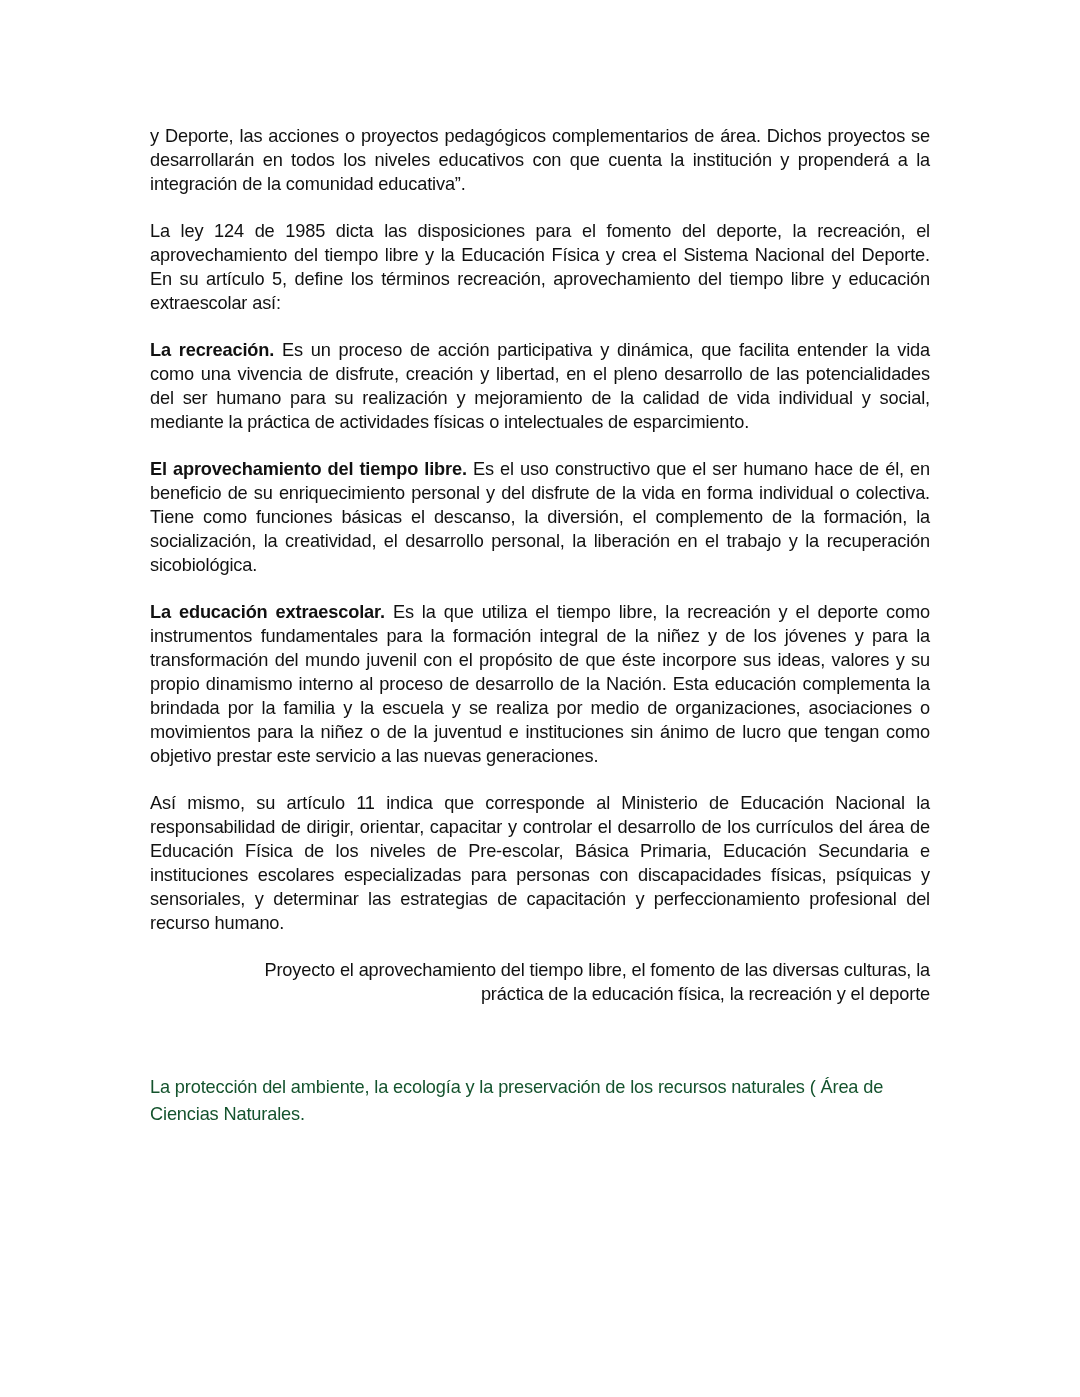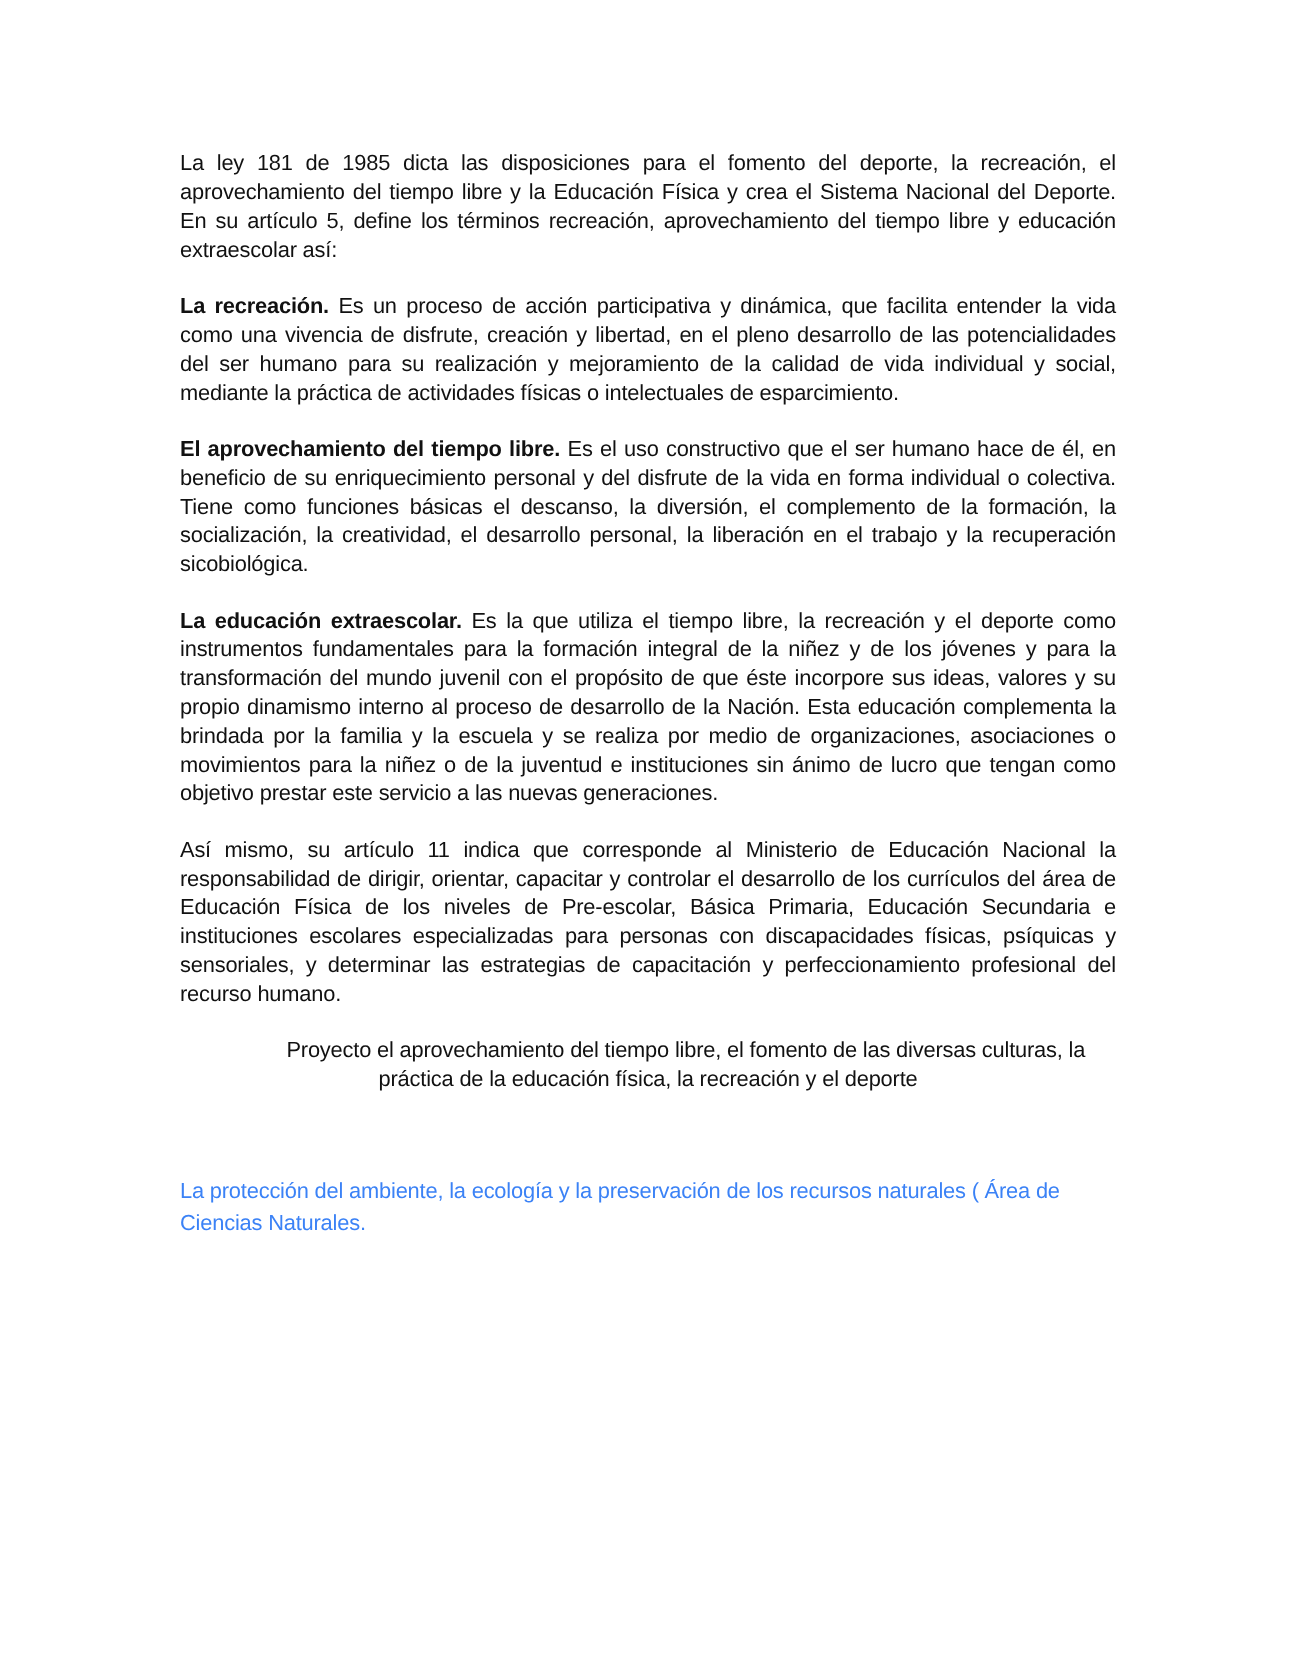--- a/index.html
+++ b/index.html
@@ -28,42 +28,43 @@
       margin: 0 0 23px 0;
       letter-spacing: -0.15px;
     }
     .term {
       font-weight: bold;
     }
     .indent {
       text-indent: 63px;
     }
     .heading {
-      color: #3b82f6;
+      color: #14532d;
       font-size: 18.2px;
       line-height: 27px;
       margin: 68px 0 21px 0;
       text-align: left;
       letter-spacing: -0.15px;
     }
   </style>
 </head>
 <body>
 
 <div class="page">
 
+  <p class="para">y Deporte, las acciones o proyectos pedagógicos complementarios de área.  Dichos proyectos se desarrollarán en todos los niveles educativos con que cuenta la institución y propenderá a la integración de la comunidad educativa”.</p>
 
-  <p class="para">La ley 181 de 1985 dicta las disposiciones para el fomento del deporte, la recreación, el aprovechamiento del tiempo libre y la Educación Física y crea el Sistema Nacional del Deporte.  En su artículo 5, define los términos recreación, aprovechamiento del tiempo libre y educación extraescolar así:</p>
+  <p class="para">La ley 124 de 1985 dicta las disposiciones para el fomento del deporte, la recreación, el aprovechamiento del tiempo libre y la Educación Física y crea el Sistema Nacional del Deporte.  En su artículo 5, define los términos recreación, aprovechamiento del tiempo libre y educación extraescolar así:</p>
 
   <p class="para"><span class="term">La recreación.</span><span> Es un proceso de acción participativa y dinámica, que facilita entender la vida como una vivencia de disfrute, creación y libertad, en el pleno desarrollo de las potencialidades del ser humano para su realización y mejoramiento de la calidad de vida individual y social, mediante la práctica de actividades físicas o intelectuales de esparcimiento.</span></p>
 
   <p class="para"><span class="term">El aprovechamiento del tiempo libre.</span><span> Es el uso constructivo que el ser humano hace de él, en beneficio de su enriquecimiento personal y del disfrute de la vida en forma individual o colectiva. Tiene como funciones básicas el descanso, la diversión, el complemento de la formación, la socialización, la creatividad, el desarrollo personal, la liberación en el trabajo y la recuperación sicobiológica.</span></p>
 
   <p class="para"><span class="term">La educación extraescolar.</span><span> Es la que utiliza el tiempo libre, la recreación y el deporte como instrumentos fundamentales para la formación integral de la niñez y de los jóvenes y para la transformación del mundo juvenil con el propósito de que éste incorpore sus ideas, valores y su propio dinamismo interno al proceso de desarrollo de la Nación. Esta educación complementa la brindada por la familia y la escuela y se realiza por medio de organizaciones, asociaciones o movimientos para la niñez o de la juventud e instituciones sin ánimo de lucro que tengan como objetivo prestar este servicio a las nuevas generaciones.</span></p>
 
   <p class="para">Así mismo, su artículo 11 indica que corresponde al Ministerio de Educación Nacional la responsabilidad de dirigir, orientar, capacitar y controlar el desarrollo de los currículos del área de Educación Física de los niveles de Pre-escolar, Básica Primaria, Educación Secundaria e instituciones escolares especializadas para personas con discapacidades físicas, psíquicas y sensoriales, y determinar las estrategias de capacitación y perfeccionamiento profesional del recurso humano.</p>
 
-  <p class="para indent" style="text-align:center;">Proyecto el aprovechamiento del tiempo libre, el fomento de las diversas culturas, la práctica de la educación física, la recreación y el deporte</p>
+  <p class="para indent" style="text-align:right;">Proyecto el aprovechamiento del tiempo libre, el fomento de las diversas culturas, la práctica de la educación física, la recreación y el deporte</p>
 
   <h2 class="heading" style="font-weight:normal;">La protección del ambiente, la ecología y la preservación de los recursos naturales ( Área de Ciencias Naturales.</h2>
 
 
 </div>
 
 </body></html>

